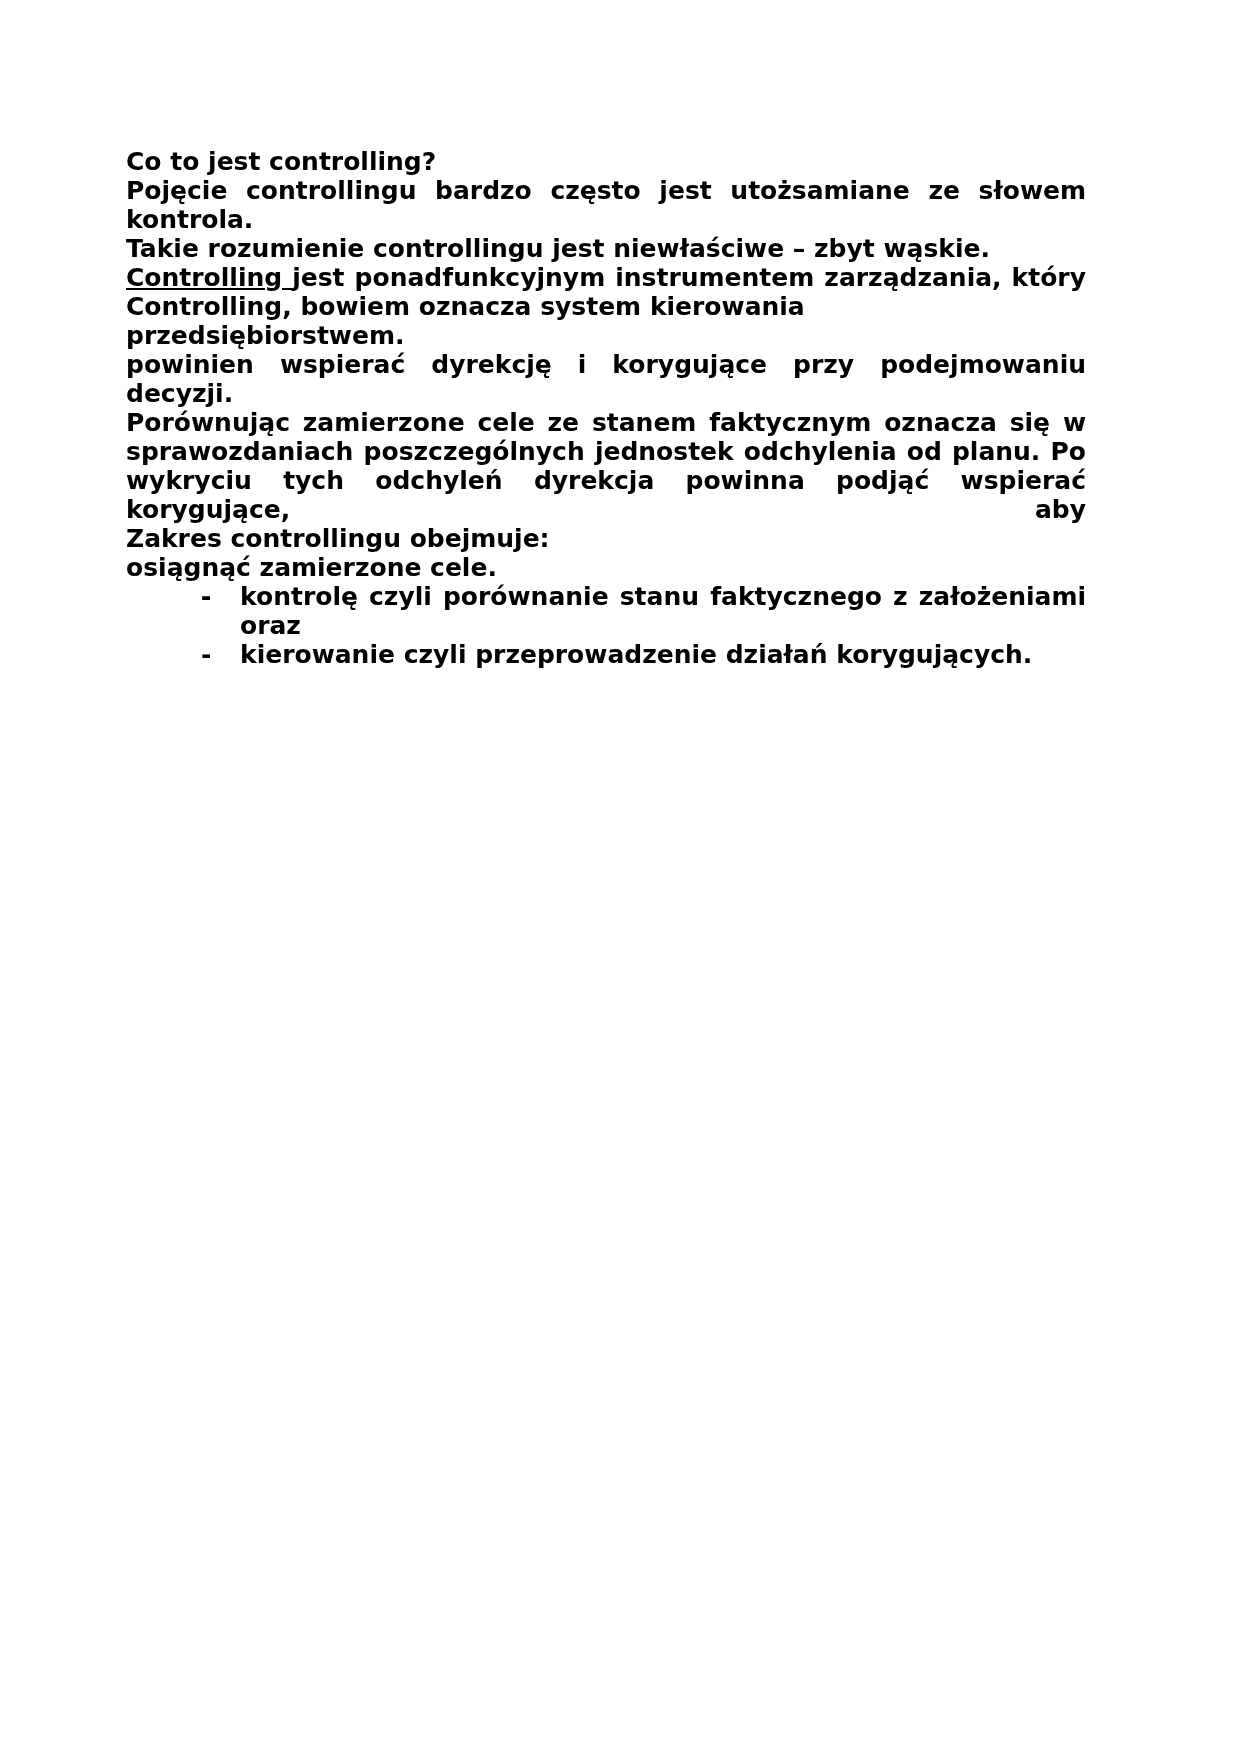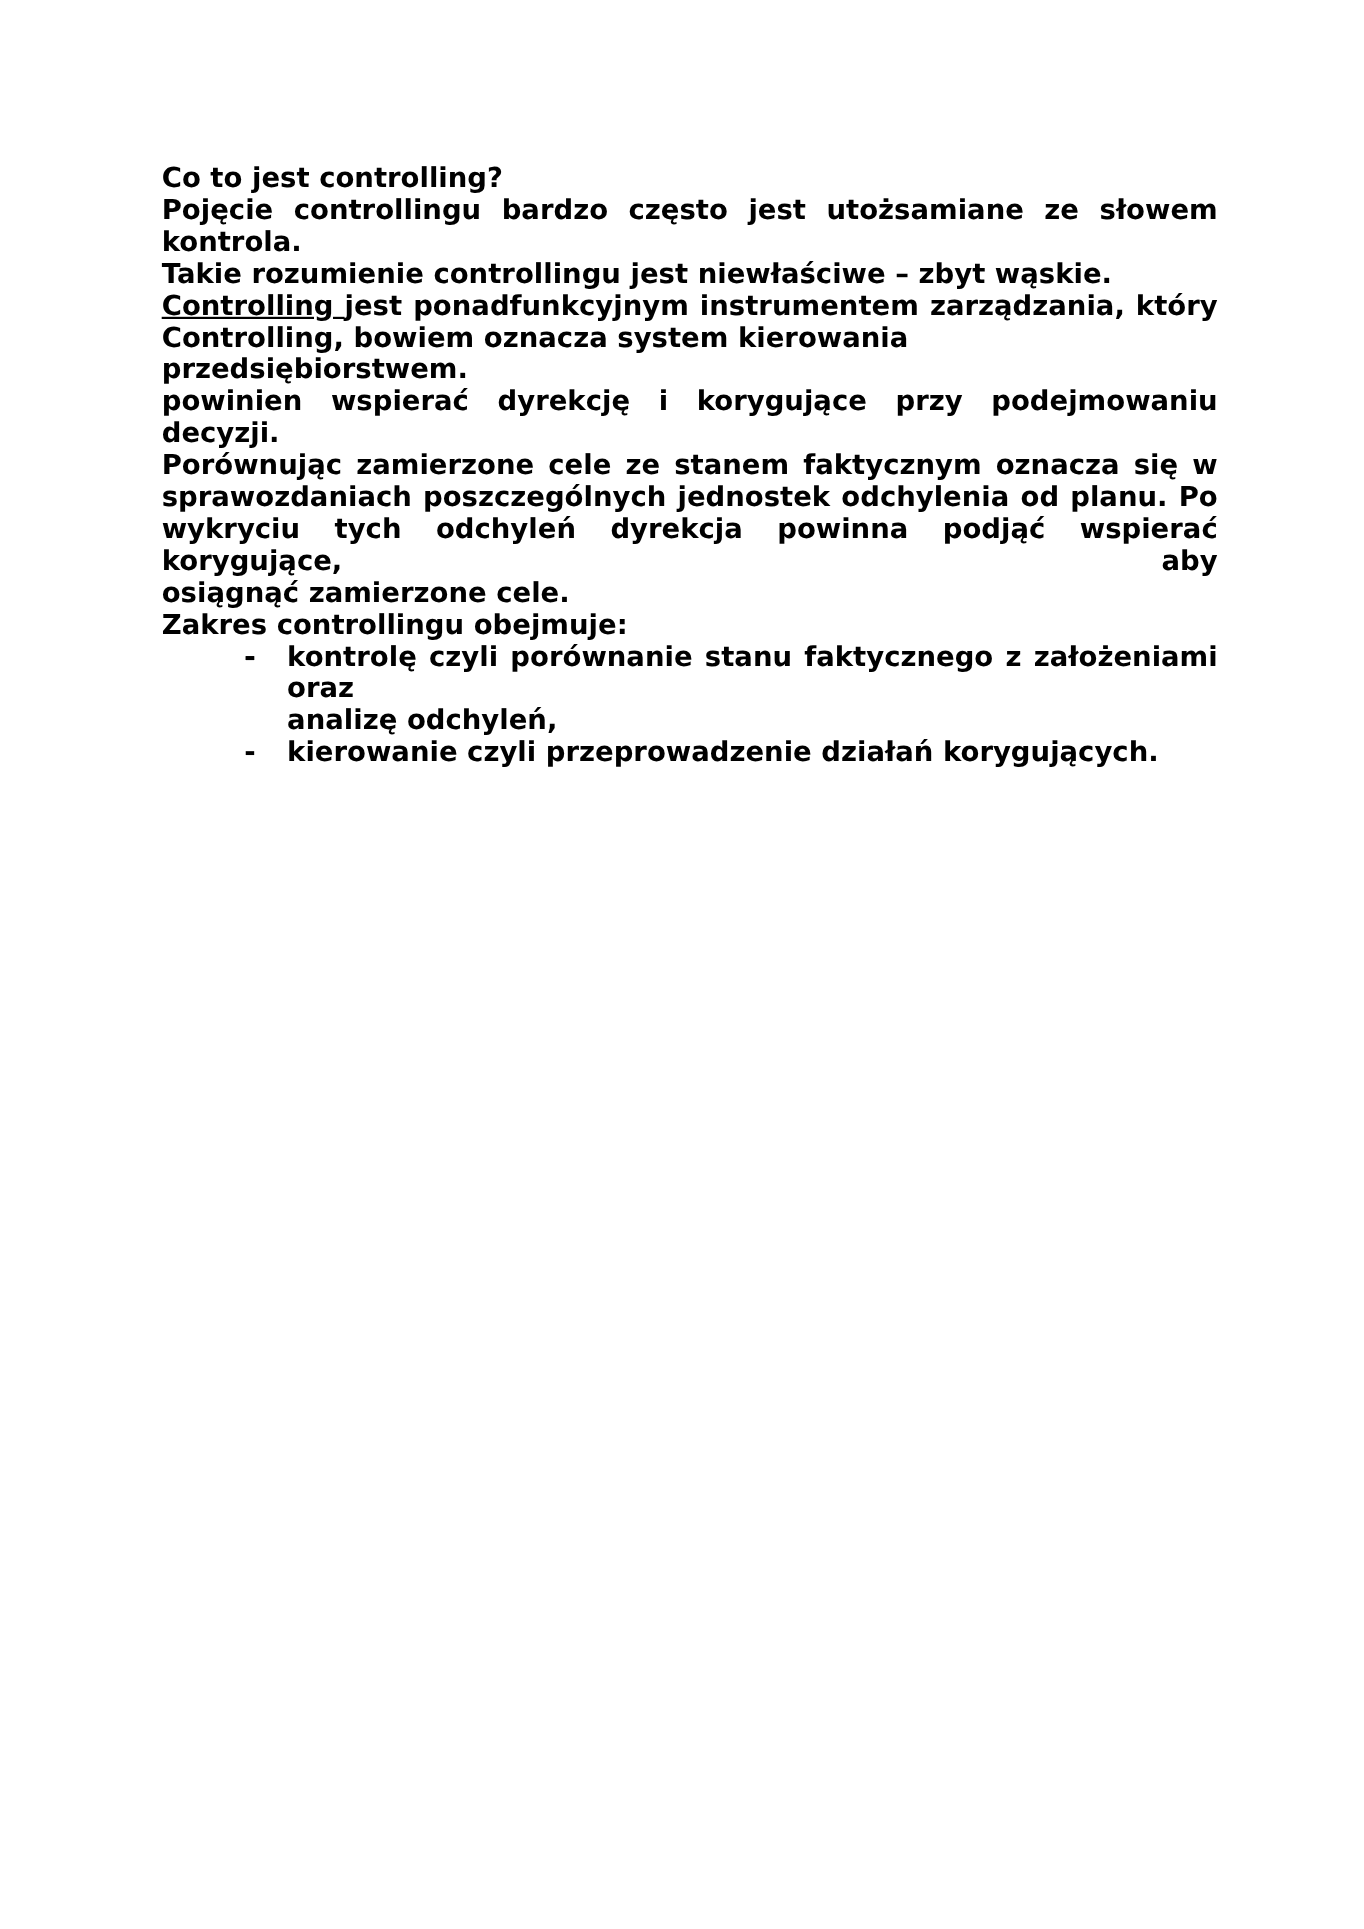--- a/index.html
+++ b/index.html
@@ -12,21 +12,21 @@
     position: relative;
     width: 1240px;
     height: 1754px;
     background: #ffffff;
     overflow: hidden;
     font-family: "DejaVu Sans", "Liberation Sans", sans-serif;
     color: #000000;
   }
   .text-block {
     position: absolute;
-    left: 147px;
+    left: 126px;
     top: 147px;
     width: 960px;
     font-size: 25px;
     line-height: 29px;
     font-weight: 400;
   }
   .line {
     text-align: left;
     white-space: normal;
     font-weight: bold;
@@ -60,20 +60,19 @@
   <div class="text-block" id="text-block">
       <div class="line heading"><span>Co to jest controlling?</span></div>
       <div class="line body justify"><span>Pojęcie controllingu bardzo często jest utożsamiane ze słowem kontrola.</span></div>
       <div class="line body"><span>Takie rozumienie controllingu jest niewłaściwe – zbyt wąskie.</span></div>
       <div class="line body justify"><span class="underline">Controlling </span><span>jest ponadfunkcyjnym instrumentem zarządzania, który</span></div>
       <div class="line body"><span>Controlling, bowiem oznacza system kierowania przedsiębiorstwem.</span></div>
       <div class="line body justify"><span>powinien wspierać dyrekcję i korygujące przy podejmowaniu decyzji.</span></div>
       <div class="line body justify"><span>Porównując zamierzone cele ze stanem faktycznym oznacza się w</span></div>
       <div class="line body justify"><span>sprawozdaniach poszczególnych jednostek odchylenia od planu. Po</span></div>
       <div class="line body justify"><span>wykryciu tych odchyleń dyrekcja powinna podjąć wspierać korygujące, aby</span></div>
+      <div class="line body"><span>Zakres controllingu obejmuje:</span></div>
       <div class="line body"><span>osiągnąć zamierzone cele.</span></div>
-      <div class="line body"><span>Zakres controllingu obejmuje:</span></div>
       <div class="line bullet"><span class="dash">-</span></div>
       <div class="line bullet justify"><span class="dash">-</span><span>kontrolę czyli porównanie stanu faktycznego z założeniami oraz</span></div>
-      <div class="line bullet-cont"><span>analizę odchyleń,</span></div>
       <div class="line bullet"><span class="dash">-</span><span>kierowanie czyli przeprowadzenie działań korygujących.</span></div>
     </div>
 </div>
 
 </body></html>

